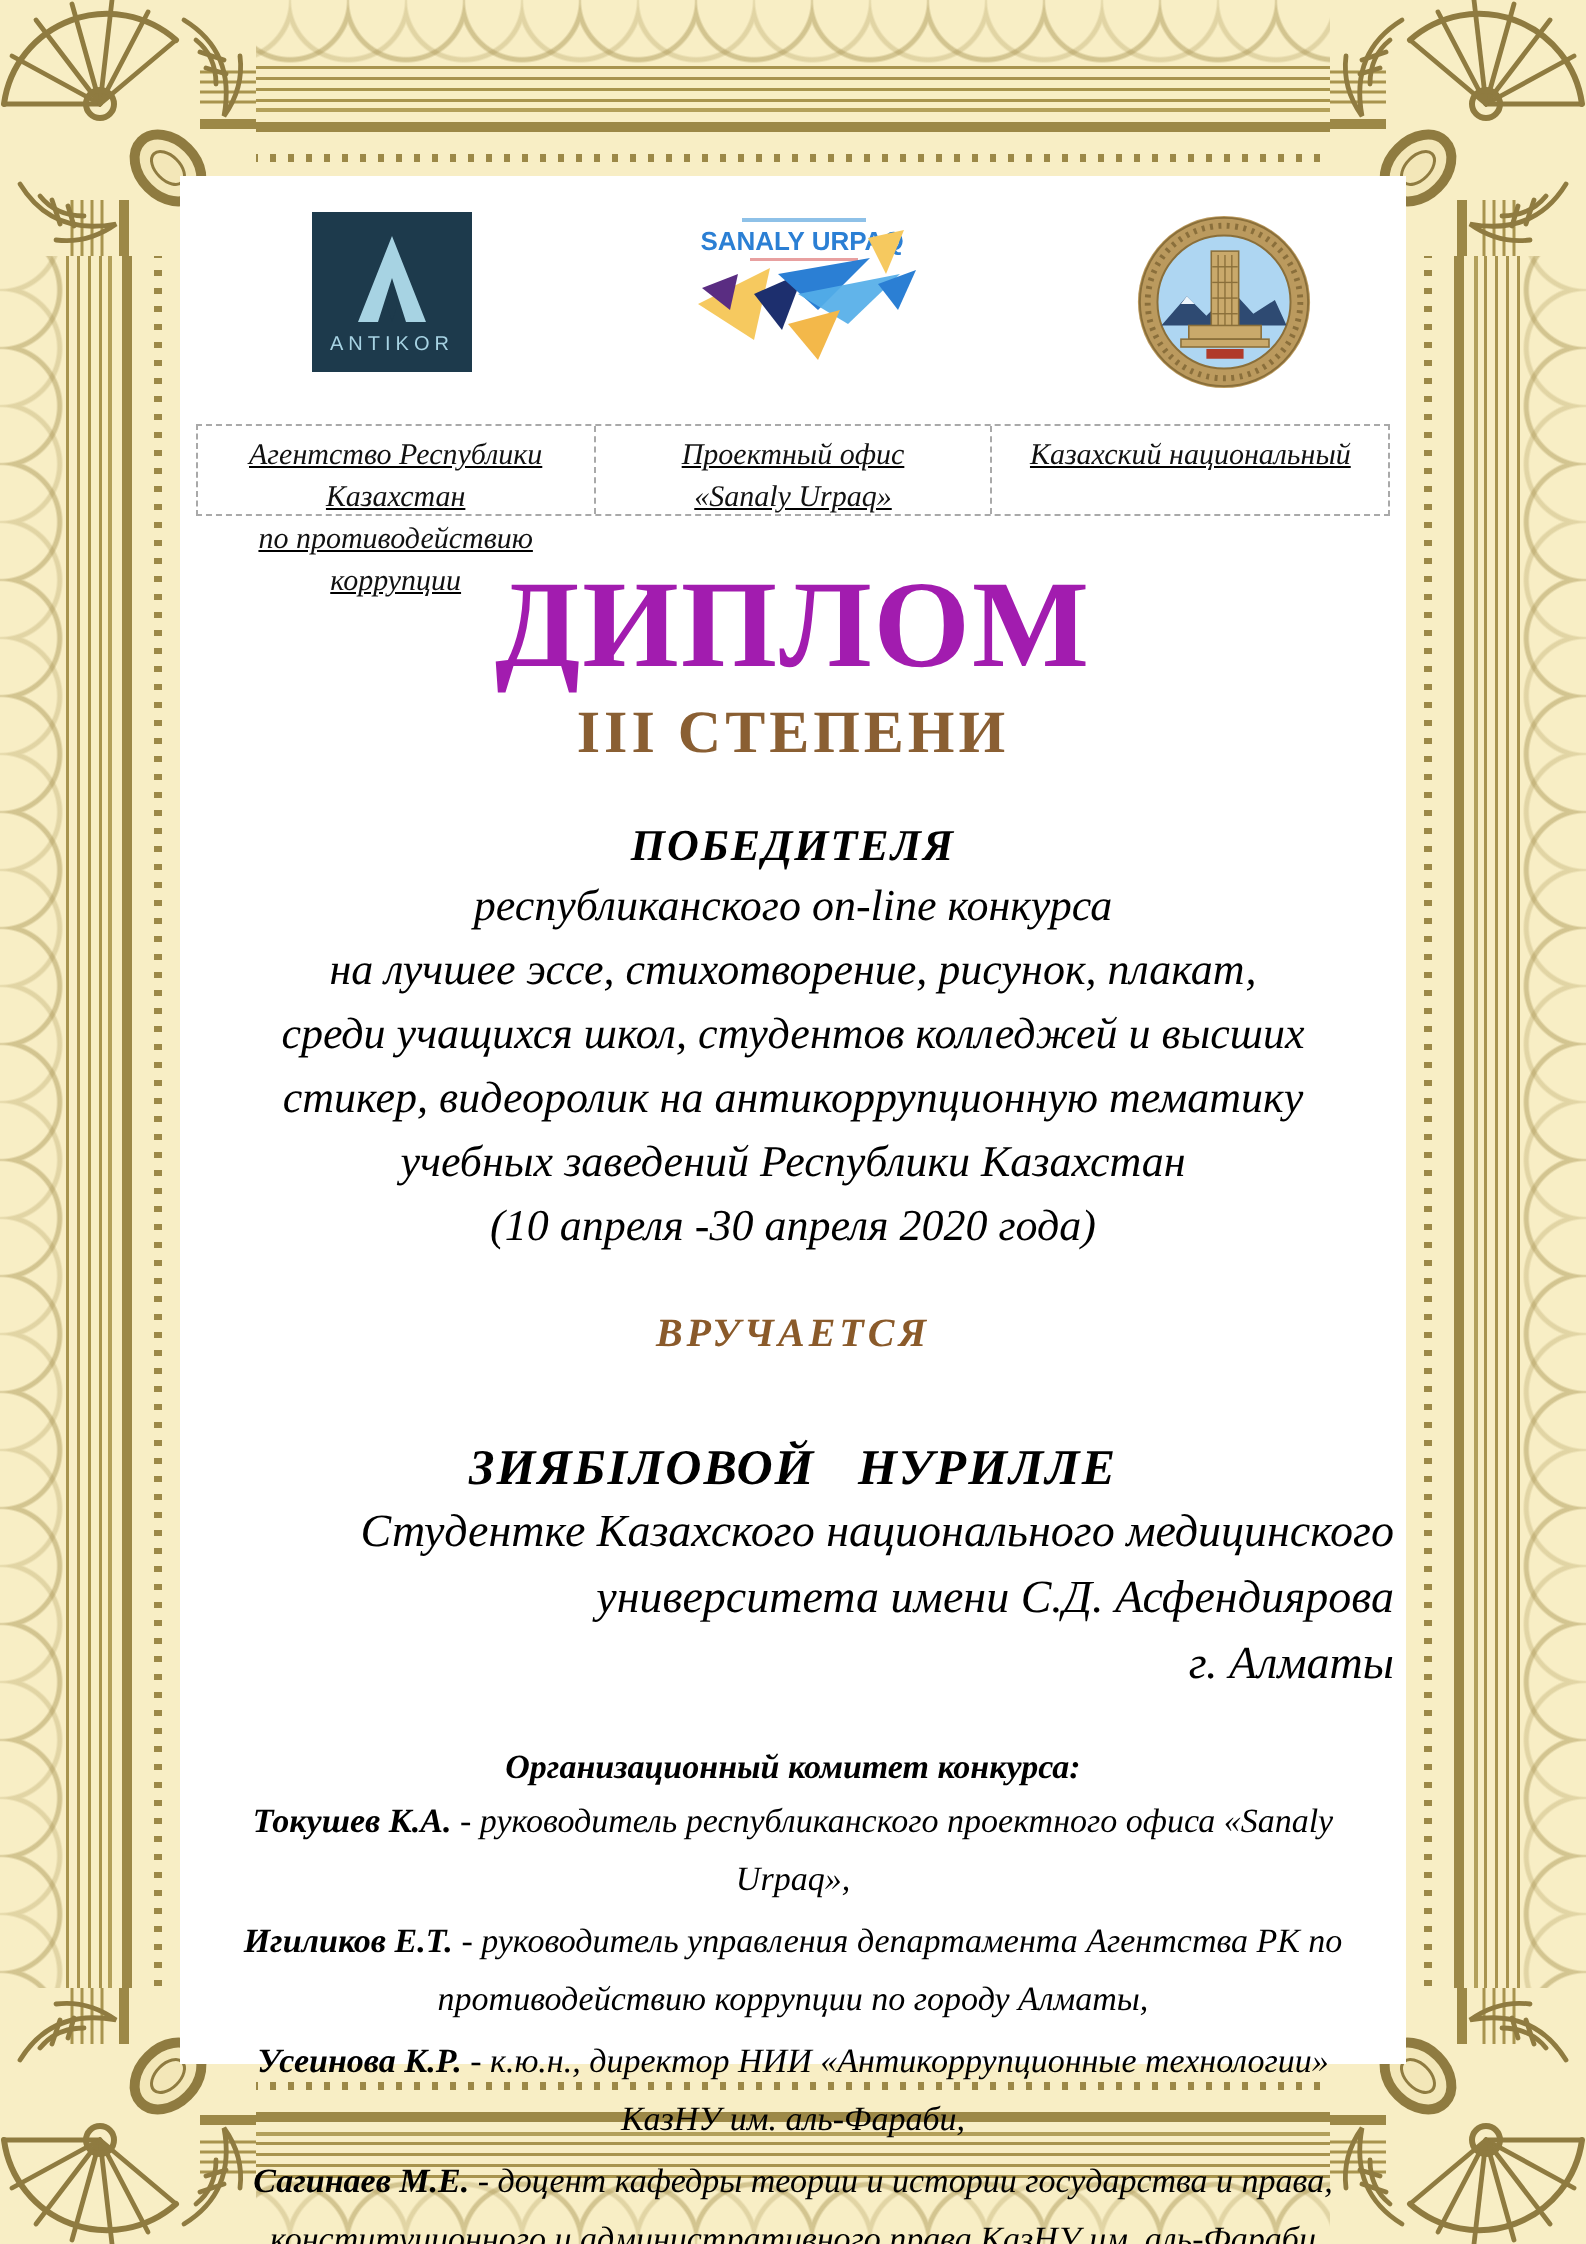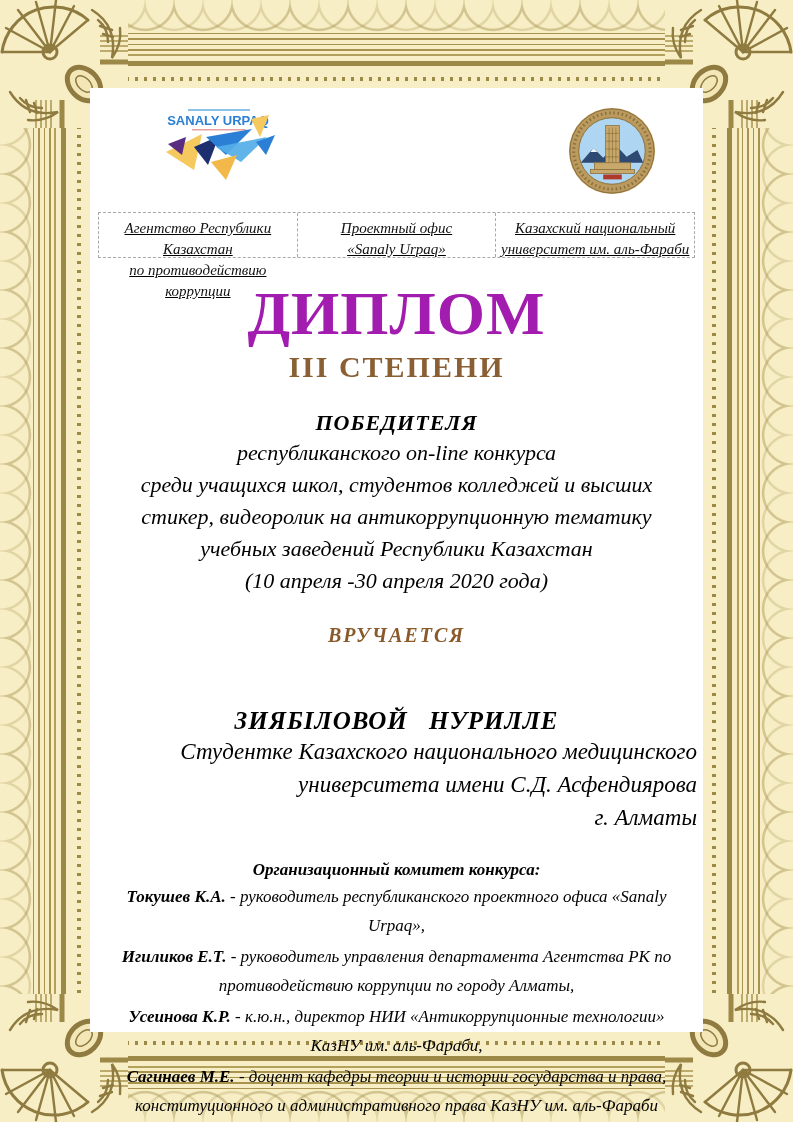--- a/index.html
+++ b/index.html
@@ -79,21 +79,21 @@
   
   .org-table{display:flex;border:1px dashed #a9a9a9;margin:14px 2px 0;height:46px;box-sizing:border-box;text-decoration:underline;}
   .org-cell{flex:1;border-right:1px dashed #a9a9a9;padding-top:5px;font-style:italic;font-size:15px;line-height:21px;color:#111;}
   .org-cell:last-child{border-right:none;}
   
   .title{margin-top:24px;font-size:62px;line-height:1;color:#a21caf;font-weight:700;letter-spacing:1px;}
   .subtitle{margin-top:6px;font-size:30px;color:#8a5f33;font-weight:700;letter-spacing:2px;}
   .winner{margin-top:26px;font-size:22px;font-weight:700;font-style:italic;letter-spacing:1px;color:#000;}
   .desc{font-style:italic;font-size:22px;line-height:30px;color:#000;margin-top:2px;text-align:center;}
   .awarded{margin-top:28px;font-size:20px;font-weight:700;font-style:italic;letter-spacing:2px;color:#8a5a2a;}
-  .recipient-name{margin-top:60px;font-size:25px;font-weight:700;font-style:italic;letter-spacing:1px;word-spacing:14px;color:#000;}
+  .recipient-name{margin-top:42px;font-size:25px;font-weight:700;font-style:italic;letter-spacing:1px;word-spacing:14px;color:#000;}
   .recipient-line{font-style:italic;font-size:23px;line-height:33px;color:#000;text-align:right;}
   .committee{margin-top:26px;}
   .committee-heading{font-size:17px;font-weight:700;font-style:italic;color:#000;}
   .member{font-style:italic;font-size:17px;line-height:29px;margin:2px 14px 0;color:#000;}
   .member-name{font-weight:700;}
   svg text{font-family:"Liberation Sans",sans-serif;}
 </style>
 </head>
 <body>
 
@@ -159,20 +159,28 @@
   <div class="corner bl"><svg viewBox="0 0 128 128" width="128" height="128">
         <use href="#corner-ornament"></use>
       </svg></div>
   <div class="corner br"><svg viewBox="0 0 128 128" width="128" height="128">
         <use href="#corner-ornament"></use>
       </svg></div>
 
   <div class="sheet">
 
     <div class="logos-row">
+      <div class="logo-box">
+        <svg viewBox="0 0 80 80" width="80" height="80">
+          <rect width="80" height="80" fill="#1d3a4c"></rect>
+          <path d="M40 12 L23 55 L33 55 L40 33 L47 55 L57 55 Z" fill="#a7d3e3"></path>
+          <path d="M40 36 L37.5 47 L40 55 L42.5 47 Z" fill="#1d3a4c"></path>
+          <text x="40" y="69" text-anchor="middle" fill="#a7d3e3" font-size="10" letter-spacing="2.5">ANTIKOR</text>
+        </svg>
+      </div>
       <div class="logo-box">
         <svg viewBox="0 0 125 82" width="125" height="82">
           <rect x="32" y="3" width="62" height="2" fill="#8ec1e8"></rect>
           <text x="62" y="19" text-anchor="middle" fill="#2b7fd4" font-size="13" font-weight="bold">SANALY URPAQ</text>
           <rect x="36" y="23" width="54" height="1.5" fill="#e8a0a0"></rect>
           <polygon points="10,46 46,28 38,64" fill="#f6c95f"></polygon>
           <polygon points="12,38 30,31 26,49" fill="#5a2d82"></polygon>
           <polygon points="38,41 63,30 52,59" fill="#1d2f6e"></polygon>
           <polygon points="50,31 96,23 70,49" fill="#2b7fd4"></polygon>
           <polygon points="60,41 111,31 85,56" fill="#54aee8" opacity="0.92"></polygon>
@@ -210,29 +218,29 @@
       <div class="org-cell">
         <div>Агентство Республики Казахстан</div>
         <div>по противодействию коррупции</div>
       </div>
       <div class="org-cell">
         <div>Проектный офис</div>
         <div>«Sanaly Urpaq»</div>
       </div>
       <div class="org-cell">
         <div>Казахский национальный</div>
-        <div>университет им. аль-Фараби</div>
       </div>
     </div>
 
     <div class="title">ДИПЛОМ</div>
     <div class="subtitle">III СТЕПЕНИ</div>
 
     <div class="winner">ПОБЕДИТЕЛЯ</div>
     <div class="desc">республиканского on-line конкурса</div>
+    <div class="desc">на лучшее эссе, стихотворение, рисунок, плакат,</div>
     <div class="desc">среди учащихся школ, студентов колледжей и высших</div>
     <div class="desc">стикер, видеоролик на антикоррупционную тематику</div>
     <div class="desc">учебных заведений Республики Казахстан</div>
     <div class="desc">(10 апреля -30 апреля 2020 года)</div>
 
     <div class="awarded">ВРУЧАЕТСЯ</div>
 
     <div class="recipient-name">ЗИЯБІЛОВОЙ НУРИЛЛЕ</div>
     <div class="recipient-line">Студентке Казахского национального медицинского</div>
     <div class="recipient-line">университета имени С.Д. Асфендиярова</div>

